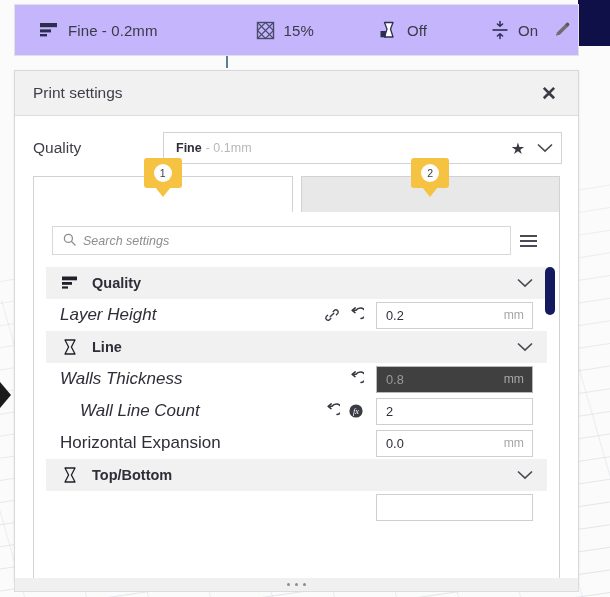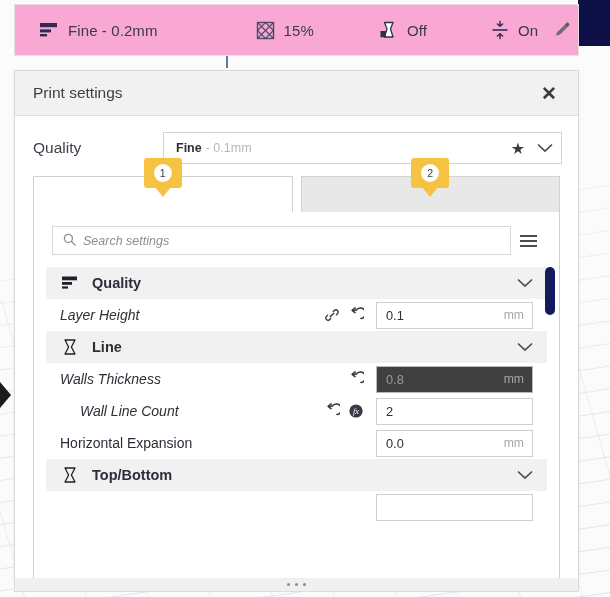--- a/index.html
+++ b/index.html
@@ -27,21 +27,21 @@
 
   
   .corner-block {
     position: absolute; right: 0; top: 0; width: 32px; height: 46px;
     background: #0e1047;
   }
 
   
   .toolbar {
     position: absolute; left: 14px; top: 4px; width: 565px; height: 52px;
-    background: #f9a8d4;
+    background: #c4b5fd;
     border: 1px solid #e2e2e2;
     display: flex; align-items: center;
   }
   .tb-item {
     display: flex; align-items: center; gap: 9px;
     height: 100%;
     padding: 0 8px;
     color: #3a3b45;
     font-size: 15px;
   }
@@ -192,21 +192,21 @@
   .sec-chev { color: #4a4b55; }
 
   .set-row {
     height: 32px;
     display: flex; align-items: center;
     padding: 0 14px 0 14px;
     margin: 0 12px;
     gap: 6px;
   }
   .set-label {
-    font-size: 14px; color: #2d2e38; font-style: italic; flex: 1;
+    font-size: 17px; color: #2d2e38; font-style: italic; flex: 1;
     white-space: nowrap;
   }
   .set-label.plain { font-style: normal; }
   .set-label.indent { padding-left: 20px; font-style: italic; }
   .row-icons { display: flex; align-items: center; gap: 8px; margin-right: 6px; }
   .val-box {
     width: 157px; height: 27px;
     border: 1px solid #cfcfcf; background: #fff;
     display: flex; align-items: center;
     padding: 0 8px 0 9px;
@@ -444,21 +444,21 @@
                 </svg>
               </span>
               <span style="display: flex;">
                 <svg width="16" height="16" viewBox="0 0 16 16">
                   <path d="M13 11.5 A5.3 5.3 0 1 0 8 3.2 L4.6 3.2" fill="none" stroke="#3a3b45" stroke-width="1.6" stroke-linecap="round"></path>
                   <path d="M7.2 0.9 L4.2 3.3 L7.0 5.6" fill="none" stroke="#3a3b45" stroke-width="1.6" stroke-linecap="round" stroke-linejoin="round"></path>
                 </svg>
               </span>
             </div>
             <div class="val-box">
-              <span class="val-text">0.1</span>
+              <span class="val-text">0.2</span>
               <span class="val-unit">mm</span>
             </div>
           </div>
           <div class="sec-header">
             <span style="display: flex;">
               <svg width="20" height="20" viewBox="0 0 20 20">
                 <path d="M5 3 L15 3 L11.4 10 L15 17 L5 17 L8.6 10 Z" fill="none" stroke="#1f2028" stroke-width="1.3" stroke-linejoin="round"></path>
               </svg>
             </span>
             <div class="sec-title">Line</div>

